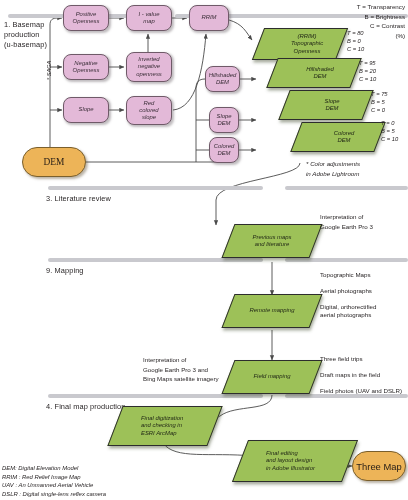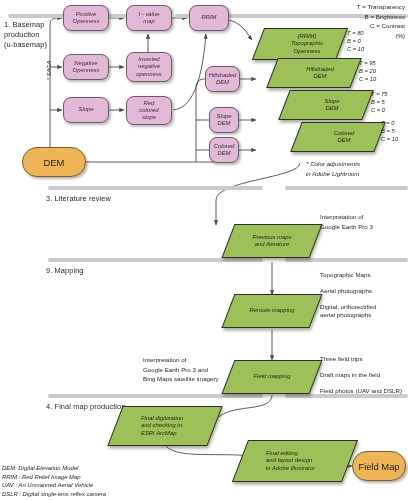--- a/index.html
+++ b/index.html
@@ -176,22 +176,22 @@
 colored
 slope</div>
 
   <div class="pbox" style="left:205px;top:66px;width:35px;height:26px;">Hillshaded
 DEM</div>
   <div class="pbox" style="left:209px;top:107px;width:30px;height:26px;">Slope
 DEM</div>
   <div class="pbox" style="left:209px;top:137px;width:30px;height:26px;">Colored
 DEM</div>
 
-  <div class="oval" style="left:22px;top:147px;width:64px;height:30px;">DEM</div>
-  <div class="oval" style="left:352px;top:451px;width:54px;height:30px;">Field Map</div>
+  <div class="oval" style="left:22px;top:147px;width:64px;height:30px;font-family:Liberation Serif, serif;">DEM</div>
+  <div class="oval" style="left:352px;top:451px;width:54px;height:30px;">Three Map</div>
 
   <div class="para ctr" style="left:258px;top:28px;width:84px;height:32px;">
     <div class="skin"></div>
     <div class="txt" style="padding-left:14px;">(RRIM)
 Topographic
 Openness</div>
   </div>
 
   <div class="para ctr" style="left:272px;top:58px;width:84px;height:30px;">
     <div class="skin"></div>

